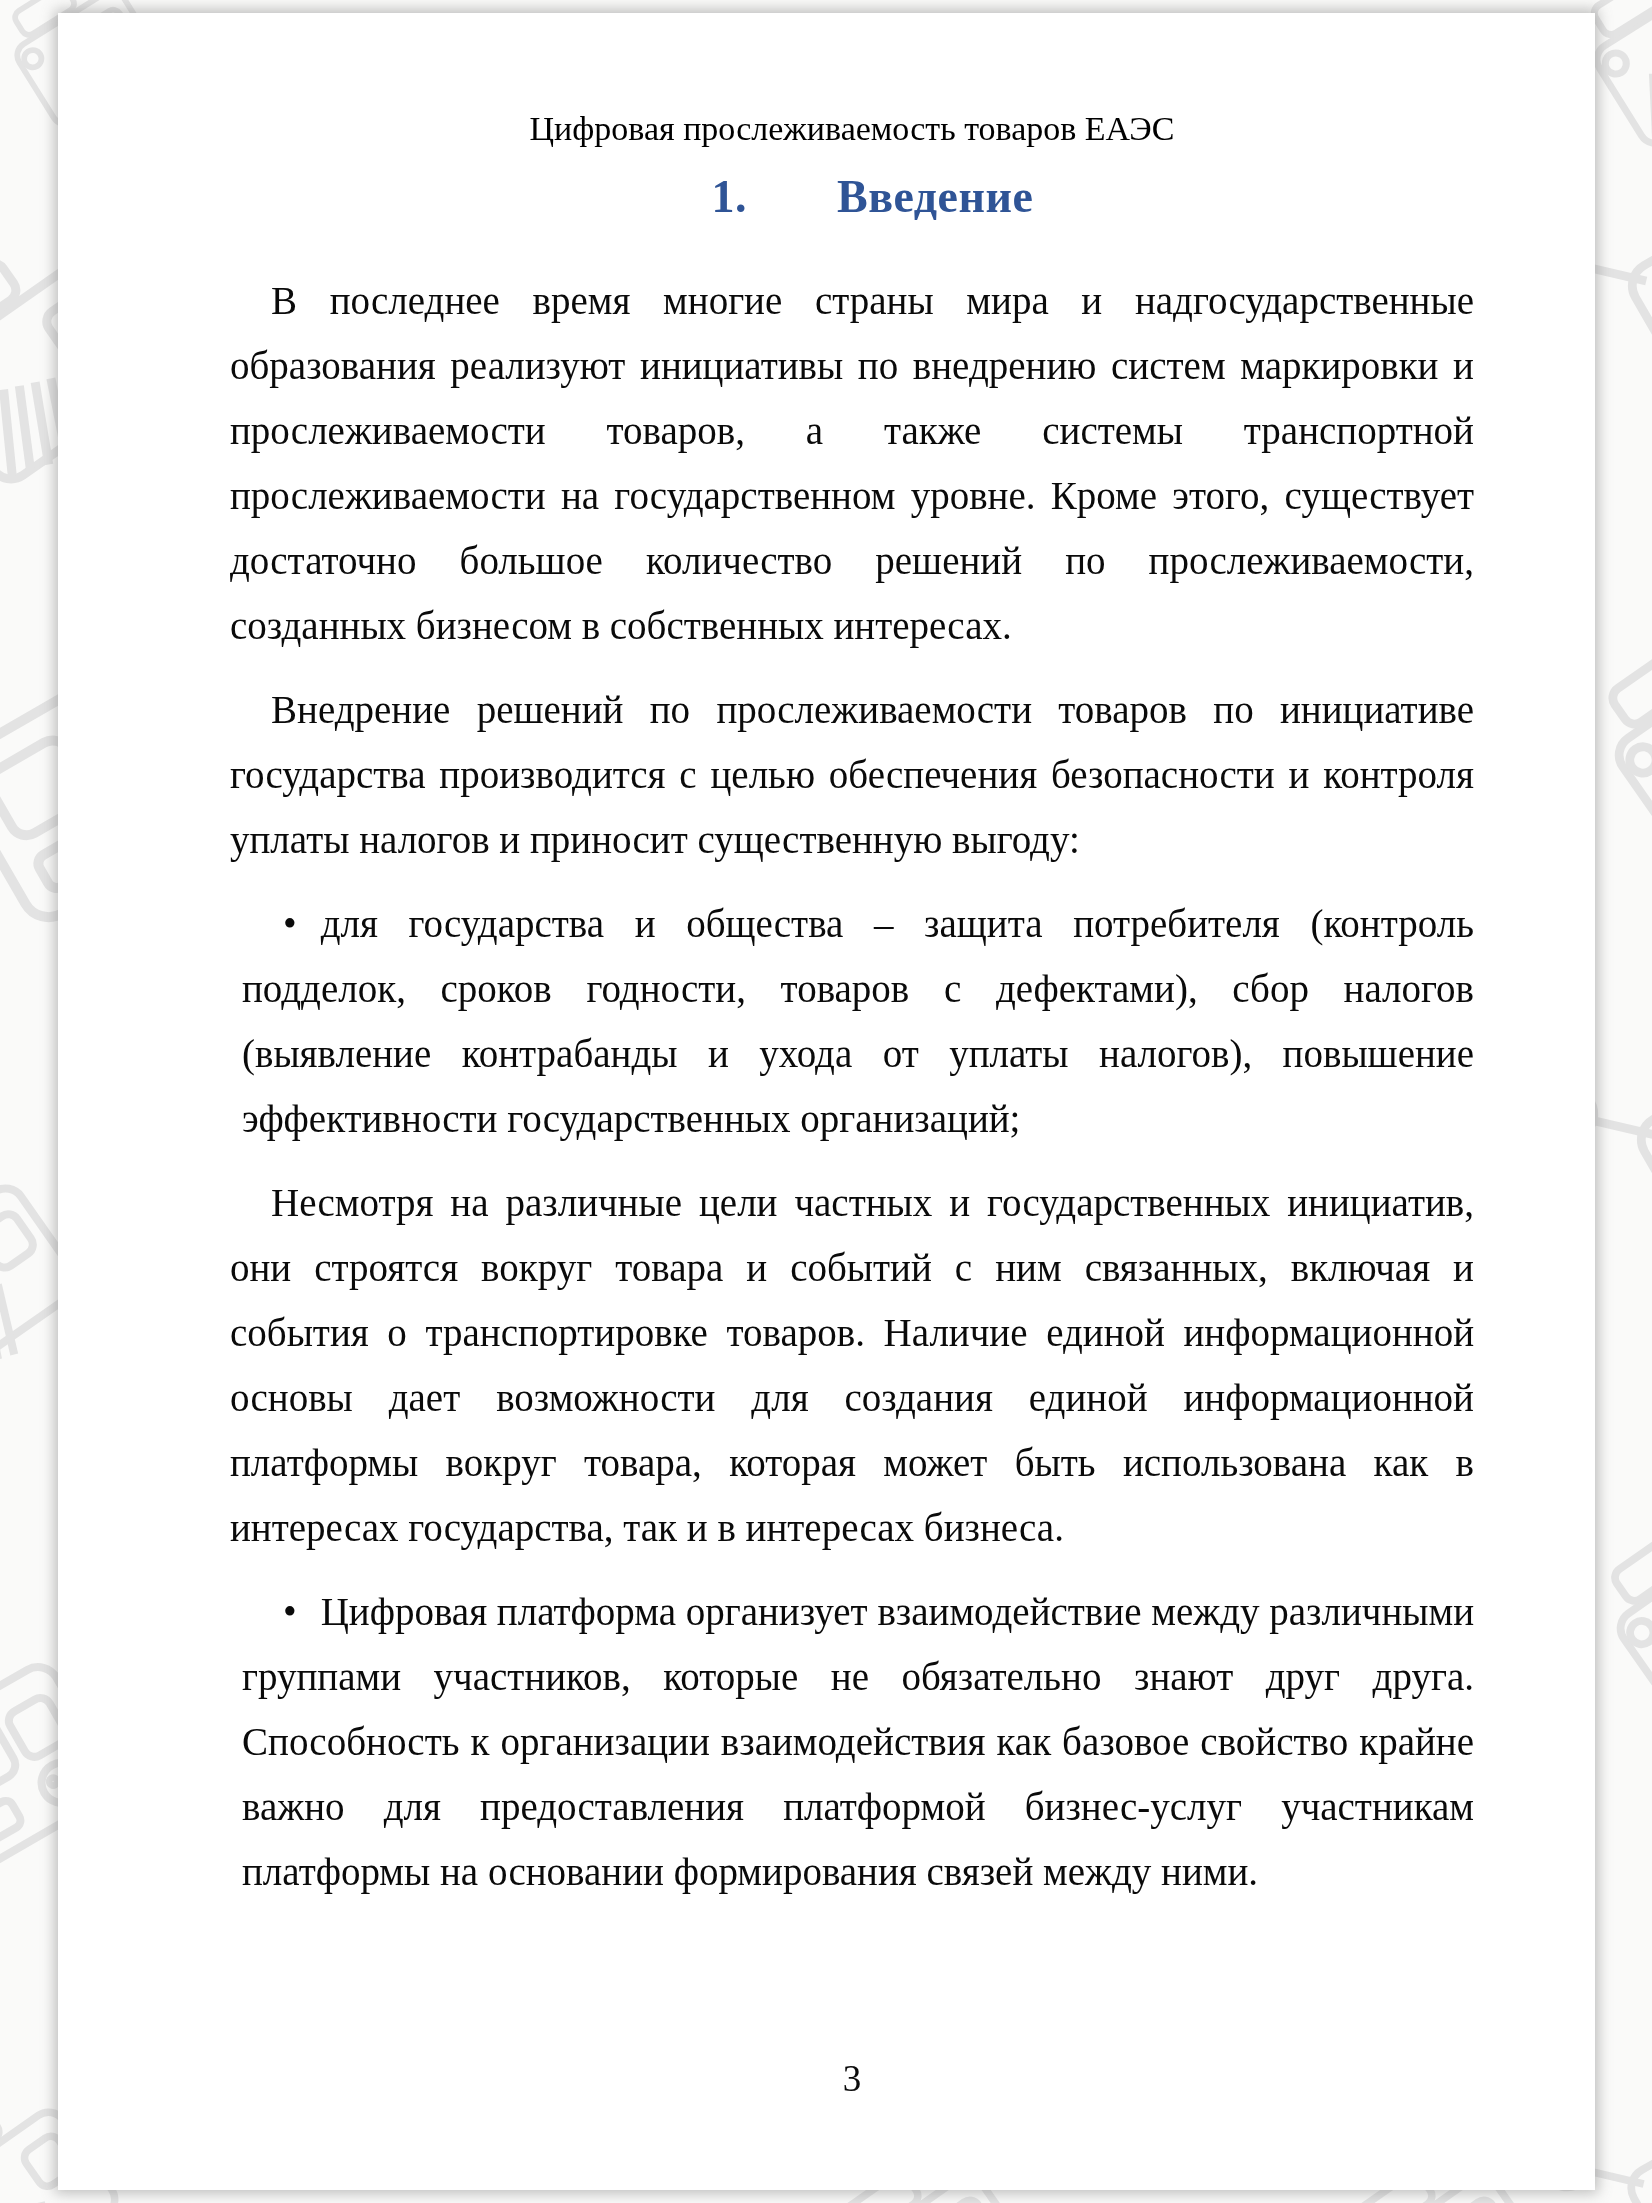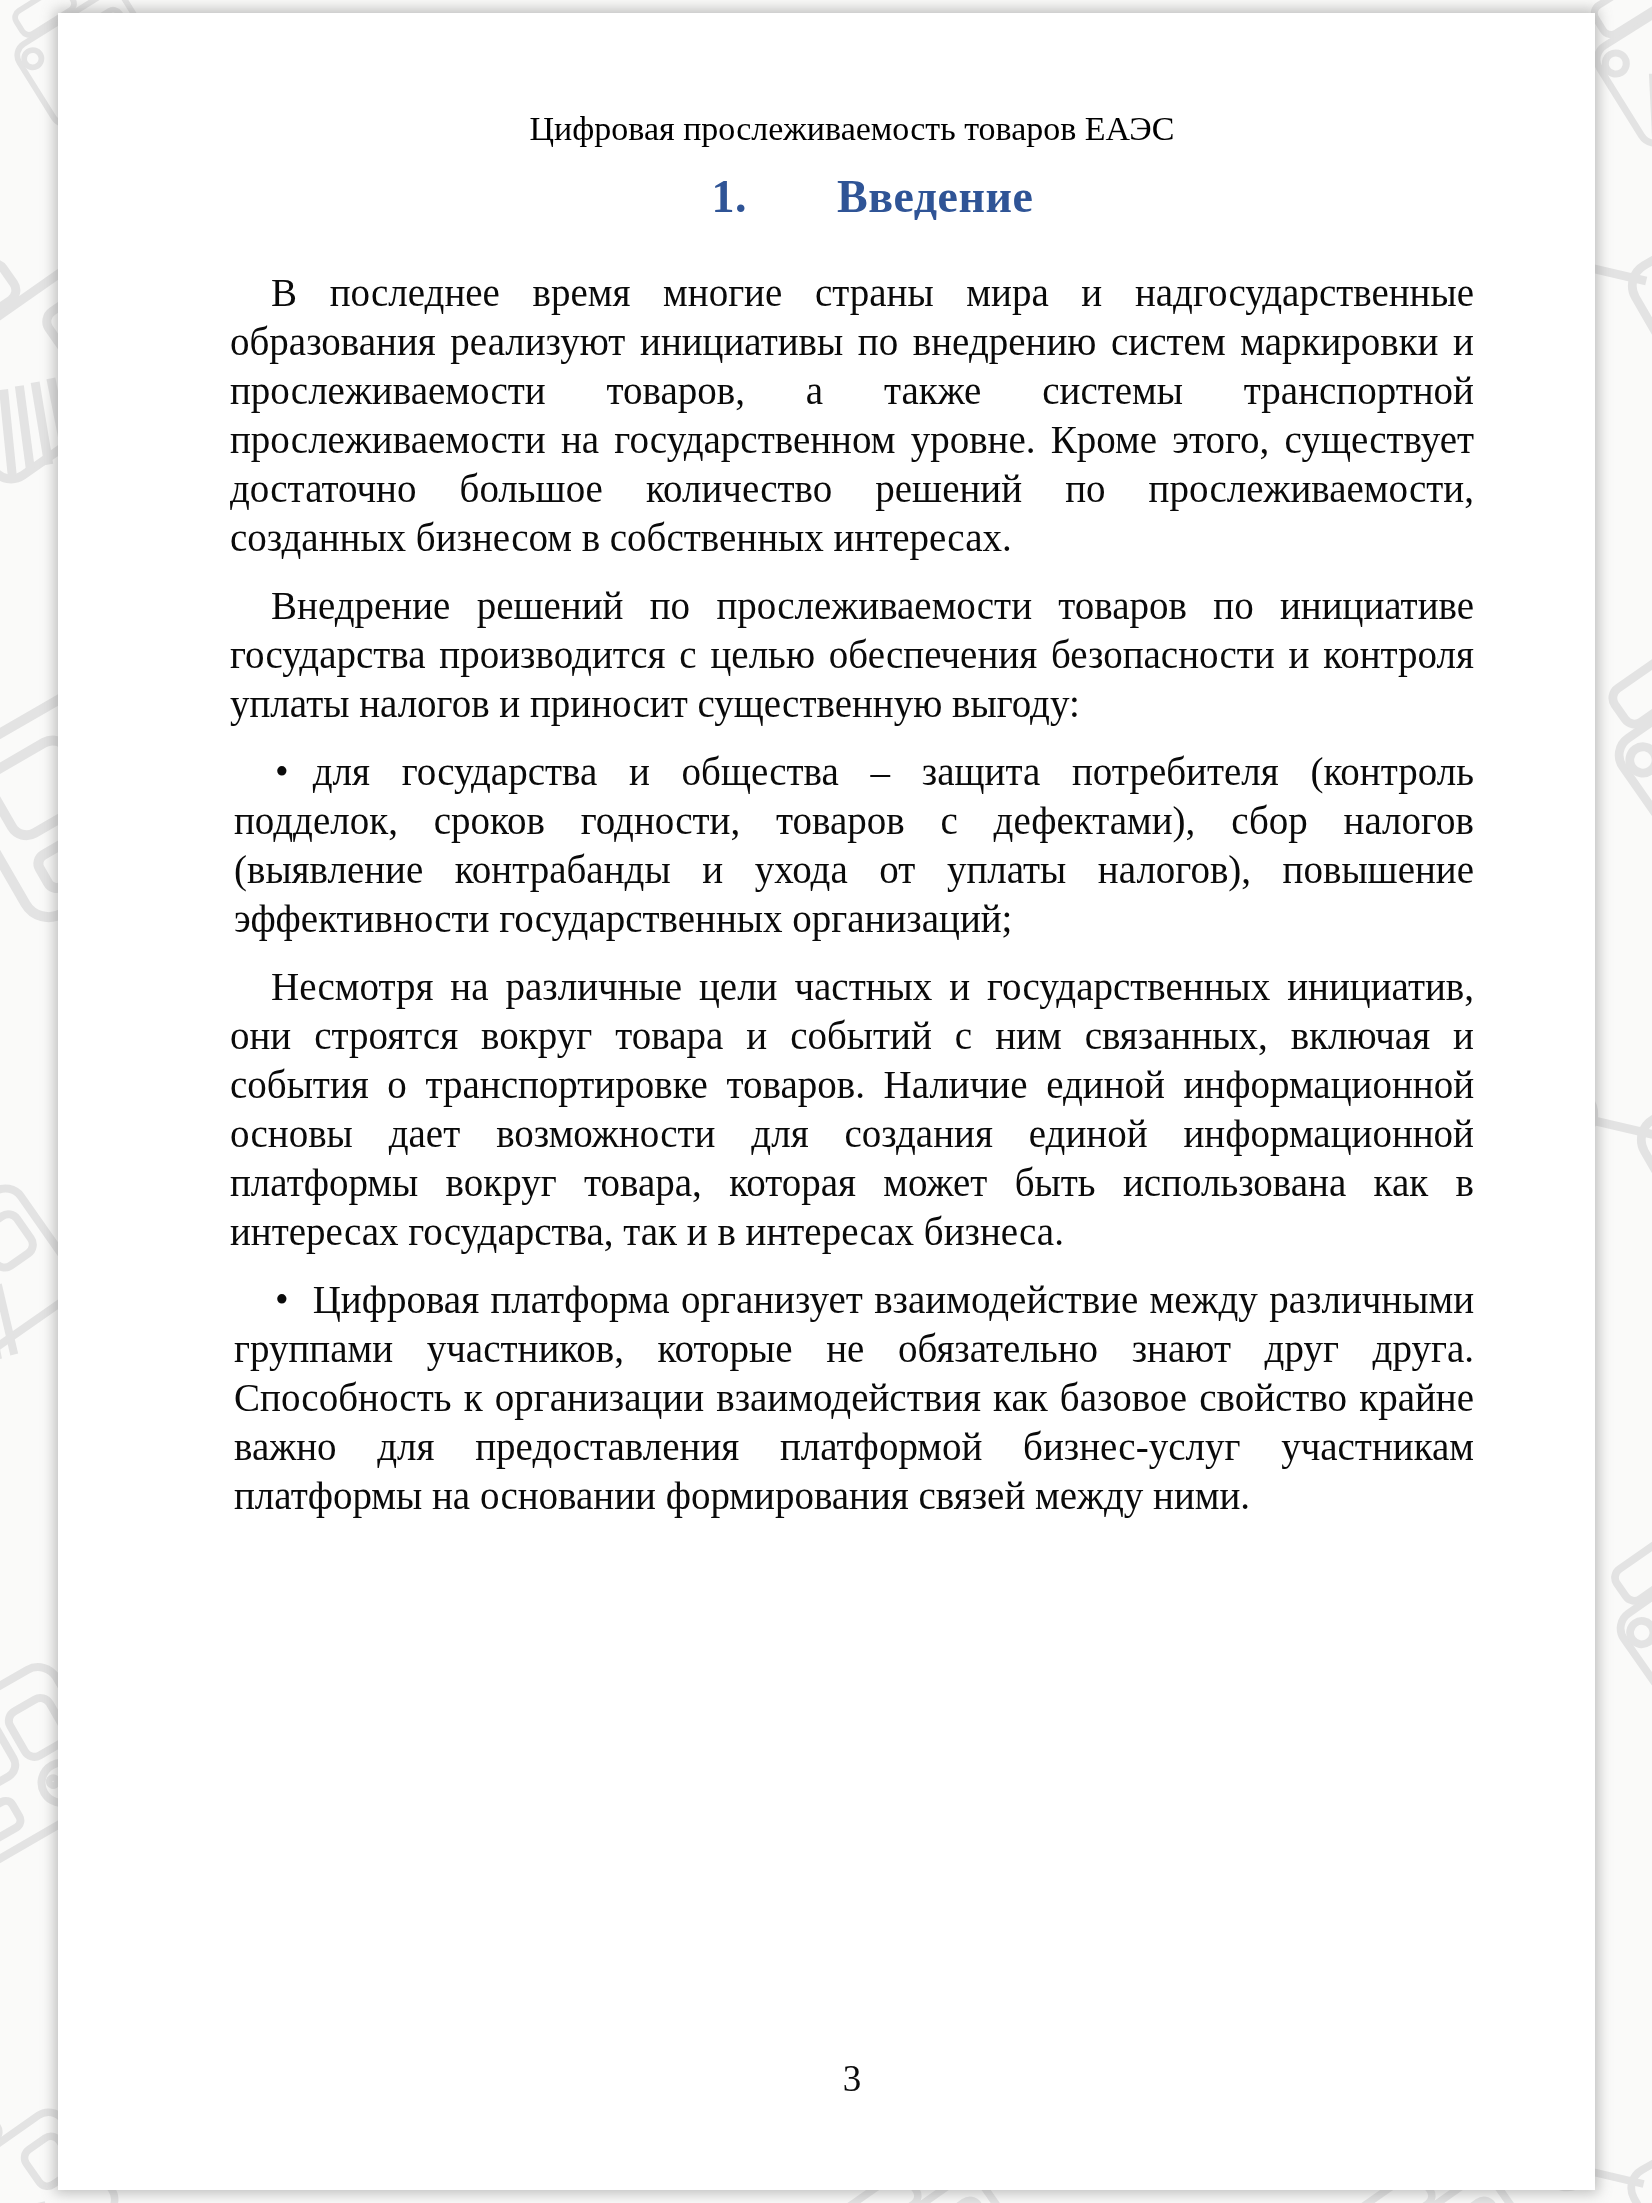--- a/index.html
+++ b/index.html
@@ -26,24 +26,24 @@
     text-align:center;color:#000;
   }
   h1{
     margin:24px 0 46px 0;padding-left:41px;
     font-size:46px;line-height:51px;font-weight:bold;
     color:#2f5496;letter-spacing:0.5px;text-align:center;
   }
   .htab{display:inline-block;width:90px;}
   .para{
     margin:0 0 19px 0;
-    font-size:39px;line-height:49px;color:#0a0a0a;
+    font-size:39px;line-height:65px;color:#0a0a0a;
     text-align:justify;text-indent:41px;
   }
-  .bullet-group{margin:0 0 19px 4px;}
+  .bullet-group{margin:0 0 19px 12px;}
   .bullet-group .para{margin:0;}
   .bullet-glyph{font-size:39px;}
   .tab{display:inline-block;width:24px;}
   .page-number{
     position:absolute;left:172px;right:121px;bottom:92px;
     text-align:center;font-size:37px;line-height:39px;color:#0a0a0a;
   }
 </style>
 </head>
 <body>

